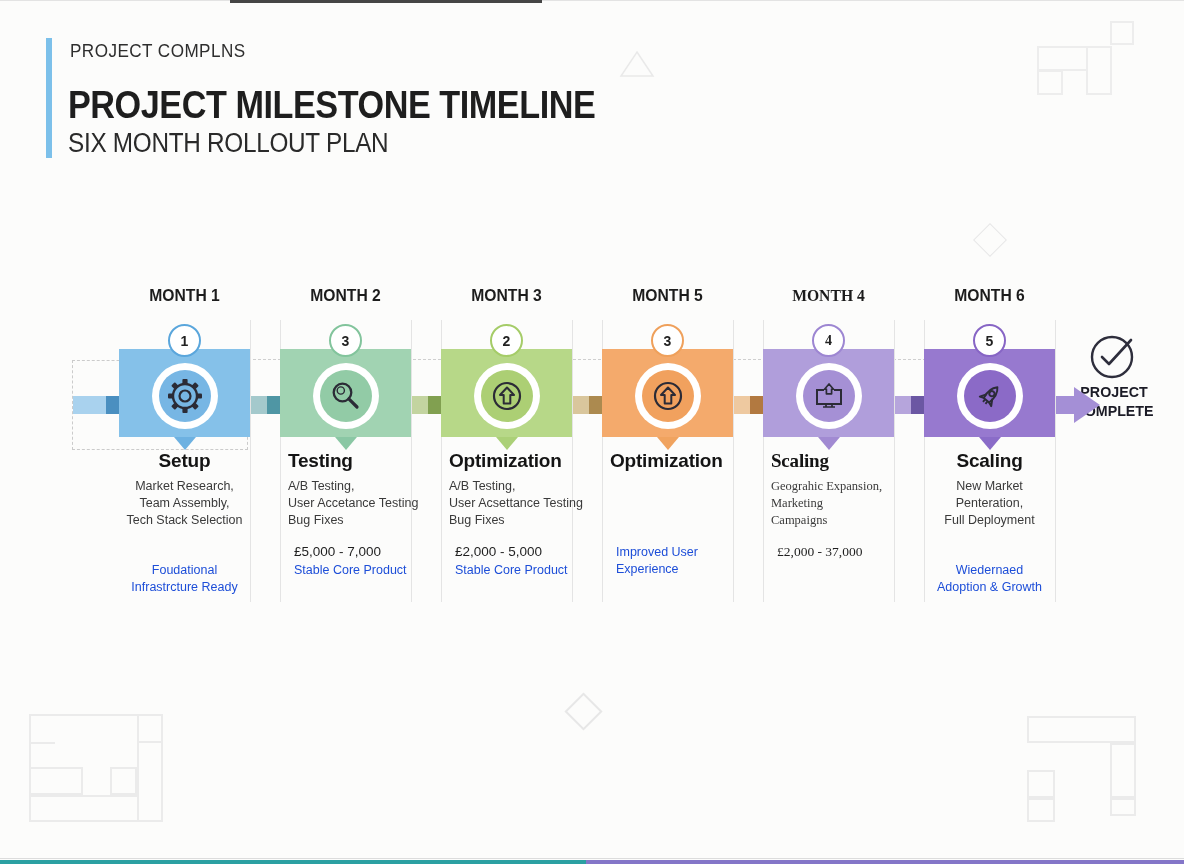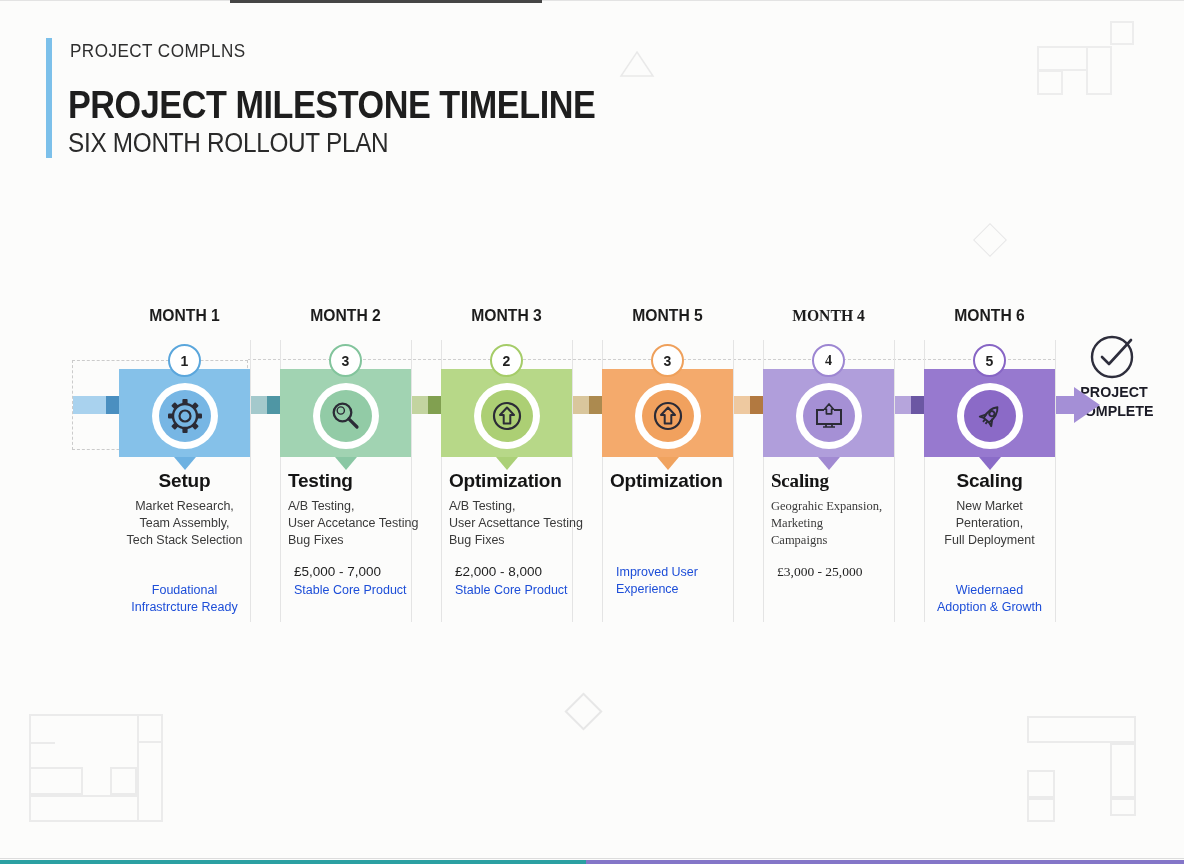--- a/index.html
+++ b/index.html
@@ -26,21 +26,21 @@
   #conn-2 { left:411px; width:30px; }
   #conn-3 { left:572px; width:30px; }
   #conn-4 { left:733px; width:30px; }
   #conn-5 { left:894px; width:30px; }
 
   .end-arrow-shaft { position:absolute; left:1055px; top:396px; width:19px; height:18px; z-index:2; }
   .end-arrow-head  { position:absolute; left:1074px; top:387px; width:0; height:0; z-index:2;
                      border-top:18px solid transparent; border-bottom:18px solid transparent; border-left:26px solid #a48fd6; }
 
   
-  .col { position:absolute; top:304px; width:161px; height:340px; z-index:3; }
+  .col { position:absolute; top:284px; width:161px; height:340px; z-index:3; }
   .col .sep { position:absolute; top:36px; height:282px; width:0; border-left:1px solid #e4e4e4; }
   .col .sep-l { left:15px; } .col .sep-r { left:146px; }
 
   .month { position:absolute; top:2px; left:0; width:100%; text-align:center; font-size:16.5px; font-weight:bold;
            color:#1c1c1c; letter-spacing:0; transform:scaleX(0.95); }
 
   .badge { position:absolute; top:40px; left:64px; width:33px; height:33px; border-radius:50%;
            background:#fff; border:2.5px solid var(--ring); z-index:5;
            display:flex; align-items:center; justify-content:center; font-size:14px; font-weight:bold; color:#222; }
 
@@ -234,21 +234,21 @@
     </div>
   </div>
   <div class="pointer"></div>
   <div class="text">
     <div class="mtitle">Optimization</div>
     <div class="desc">A/B Testing,
 User Acsettance Testing
 Bug Fixes</div>
   </div>
   <div class="bottom">
-    <div class="cost">£2,000 - 8,000</div>
+    <div class="cost">£2,000 - 5,000</div>
     <div class="outcome">Stable Core Product</div>
   </div>
 </div>
 
 <div class="col align-left" data-idx="3" style="left: 587px; --card: #f4aa6c; --inner: #f1a15e; --ring: #efa05b; --pointer: #f0a35f; --connector-light: #d9c69c; --connector-dark: #ac8a4f;">
   <div class="sep sep-l"></div>
   <div class="sep sep-r"></div>
   <div class="month">MONTH 5</div>
   <div class="badge">3</div>
   <div class="card">
@@ -289,21 +289,21 @@
     </div>
   </div>
   <div class="pointer"></div>
   <div class="text">
     <div class="mtitle">Scaling</div>
     <div class="desc">Geograhic Expansion,
 Marketing
 Campaigns</div>
   </div>
   <div class="bottom">
-    <div class="cost">£3,000 - 25,000</div>
+    <div class="cost">£2,000 - 37,000</div>
     <div class="outcome"></div>
   </div>
 </div>
 
 <div class="col align-center" data-idx="5" style="left: 909px; --card: #9779cf; --inner: #8b6ac7; --ring: #8765c5; --pointer: #8a6cc8; --connector-light: #b6a5dc; --connector-dark: #6b57a3; --arrow: #a48fd6;">
   <div class="sep sep-l"></div>
   <div class="sep sep-r"></div>
   <div class="month">MONTH 6</div>
   <div class="badge">5</div>
   <div class="card">

